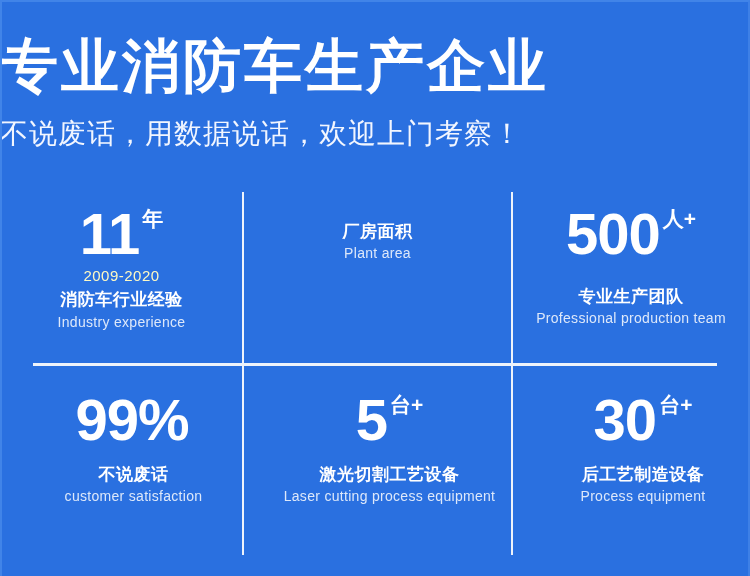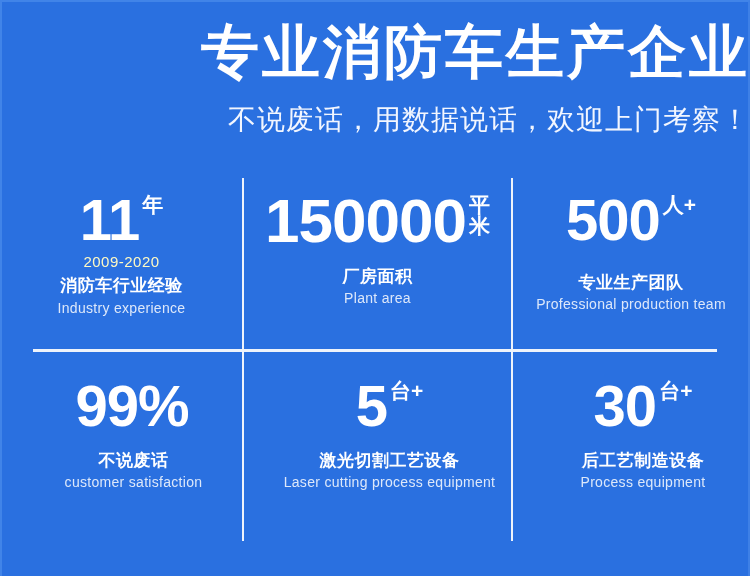--- a/index.html
+++ b/index.html
@@ -26,39 +26,39 @@
     left: 0; top: 0; right: 0; bottom: 0;
     border-left: 2px solid #4184e8;
     border-top: 2px solid #4184e8;
     border-right: 2px solid #3e80e6;
     pointer-events: none;
     z-index: 5;
   }
 
   
   .header {
-    padding-top: 22px;
-    text-align: right;
+    padding-top: 36px;
+    text-align: left;
   }
   .headline {
     color: #ffffff;
     font-size: 58px;
     font-weight: bold;
     letter-spacing: 3px;
     line-height: 1.05;
     margin: 0;
     white-space: nowrap;
   }
   .subhead {
     color: #f2f6ff;
     font-size: 28px;
     font-weight: normal;
     letter-spacing: 1px;
     line-height: 1.1;
-    margin: 22px 0 0 16px;
+    margin: 22px 0 0 0;
     white-space: nowrap;
   }
 
   
   .grid-wrap {
     position: relative;
     margin-top: 40px;
     height: 380px;
   }
   .grid {
@@ -175,25 +175,20 @@
         <div class="figure">
           <span class="num">11</span>
           <span class="unit">年</span>
         </div>
         <div class="range">2009-2020</div>
         <div class="label-cn">消防车行业经验</div>
         <div class="label-en">Industry experience</div>
       </div>
 
       <div class="cell cell-2">
-        <div class="figure">
-          <span class="num">150000</span>
-          <span class="unit">平
-米</span>
-        </div>
         <div class="label-cn">厂房面积</div>
         <div class="label-en">Plant area</div>
       </div>
 
       <div class="cell cell-3">
         <div class="figure">
           <span class="num">500</span>
           <span class="unit wide">人+</span>
         </div>
         <div class="label-cn">专业生产团队</div>

